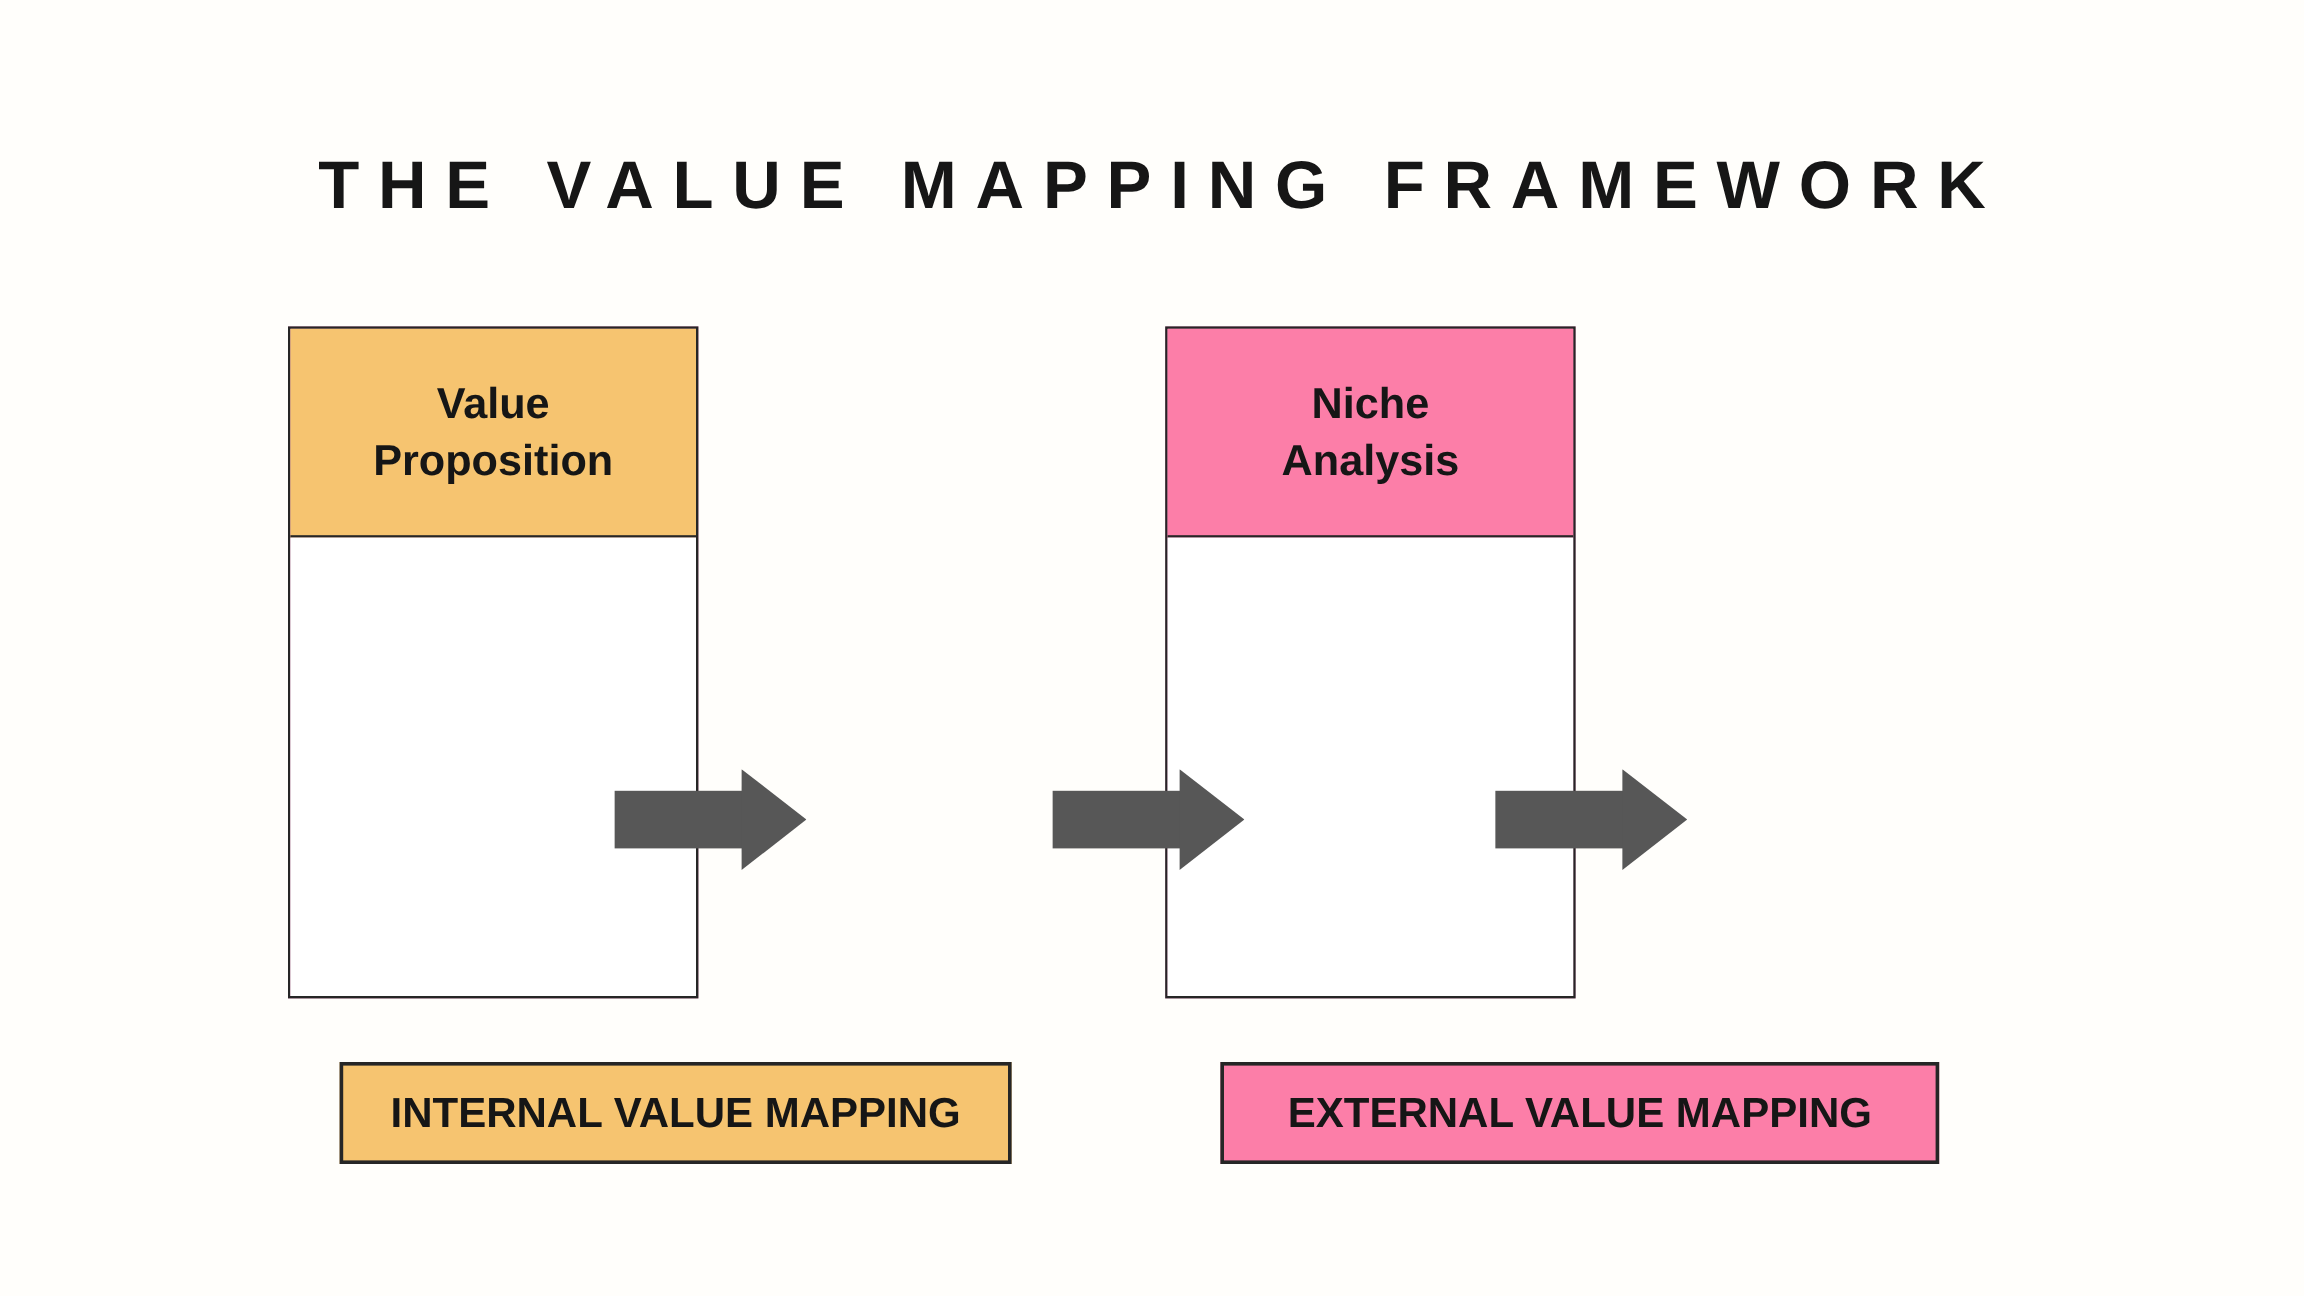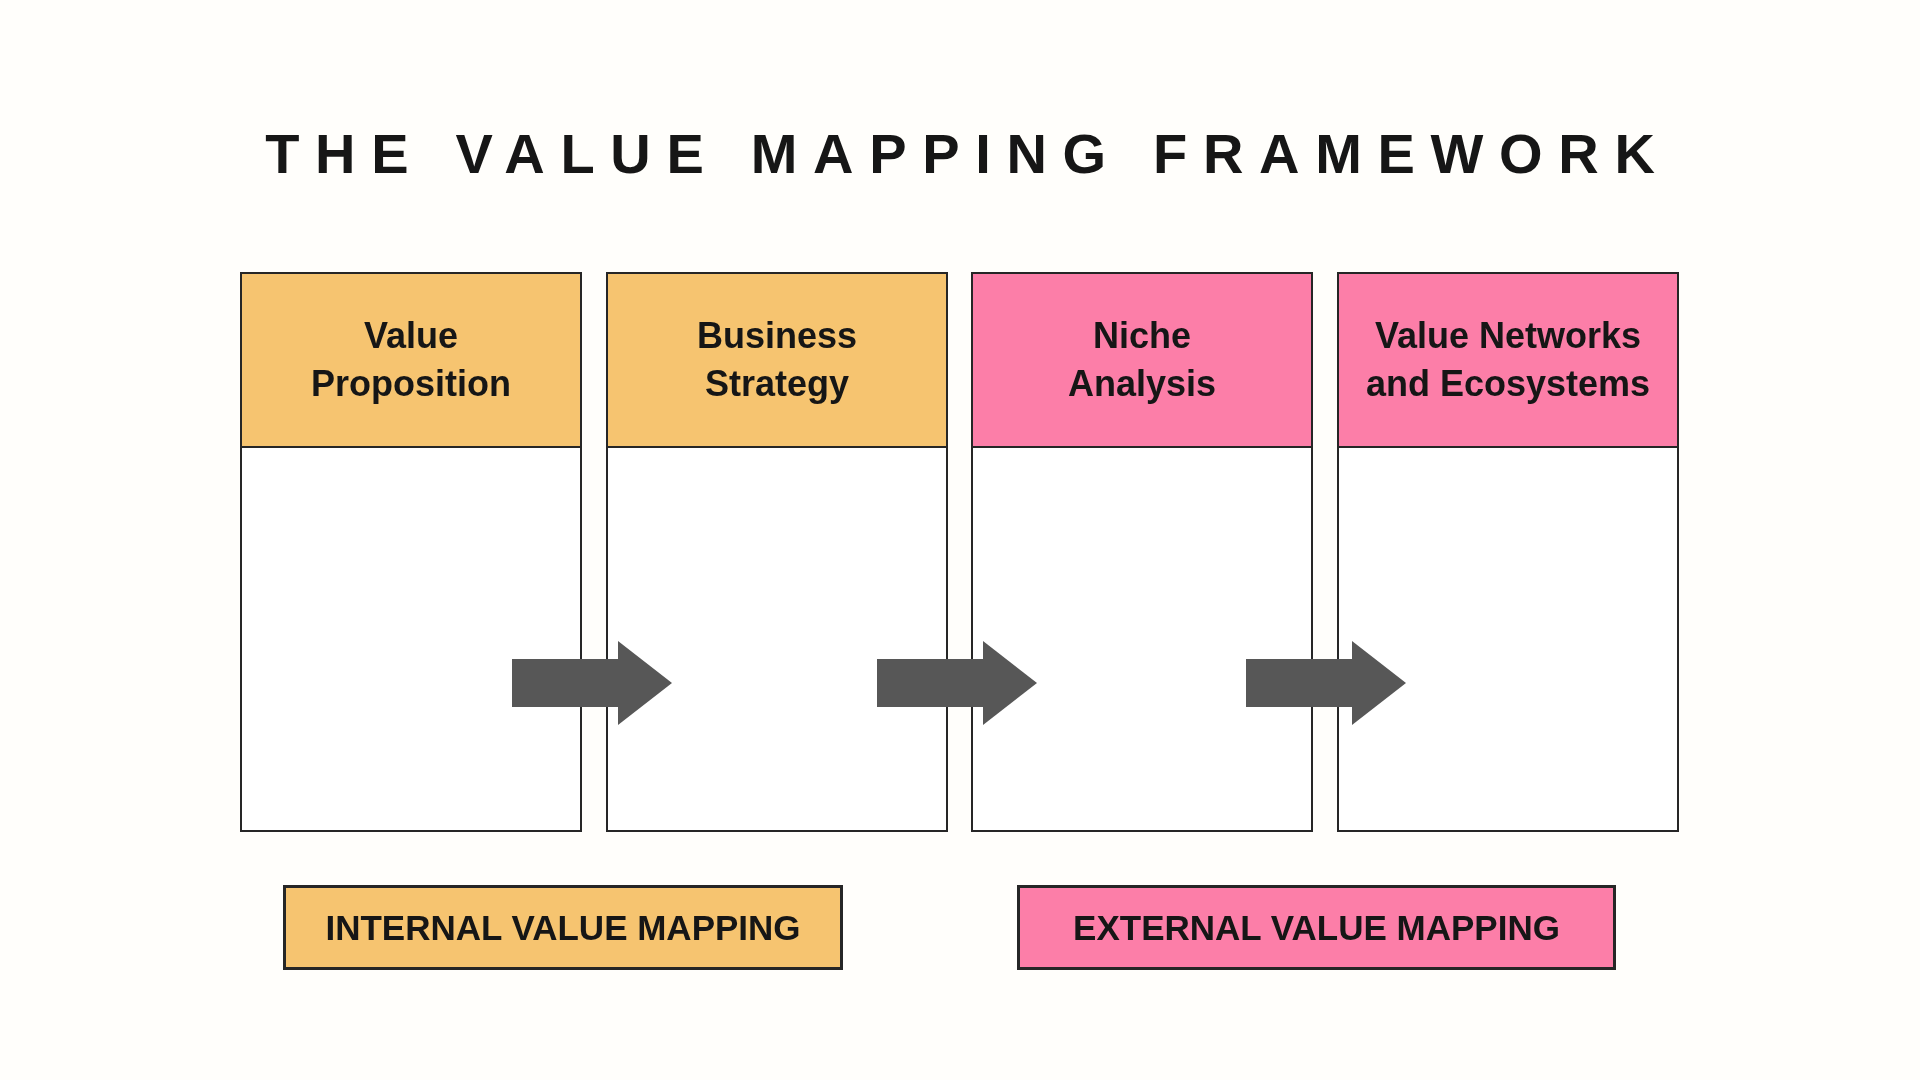--- a/index.html
+++ b/index.html
@@ -96,43 +96,29 @@
   <div class="title">THE VALUE MAPPING FRAMEWORK</div>
 
   <div class="stage-box internal" style="left:240px">
     <div class="header">
       <div class="label">Value
 Proposition</div>
     </div>
     <div class="body"></div>
   </div>
 
-  <div class="stage-box internal" style="left:606px">
-    <div class="header">
-      <div class="label">Business
-Strategy</div>
-    </div>
-    <div class="body"></div>
-  </div>
 
   <div class="stage-box external" style="left:971px">
     <div class="header">
       <div class="label">Niche
 Analysis</div>
     </div>
     <div class="body"></div>
   </div>
 
-  <div class="stage-box external" style="left:1337px">
-    <div class="header">
-      <div class="label">Value Networks
-and Ecosystems</div>
-    </div>
-    <div class="body"></div>
-  </div>
 
   <div class="flow-arrow" style="left:512px">
     <svg viewBox="0 0 160 84" xmlns="http://www.w3.org/2000/svg">
       <rect x="0" y="18" width="107" height="48" fill="var(--arrow)"></rect>
       <polygon points="106,0 160,42 106,84" fill="var(--arrow)"></polygon>
     </svg>
   </div>
 
   <div class="flow-arrow" style="left:877px">
     <svg viewBox="0 0 160 84" xmlns="http://www.w3.org/2000/svg">

